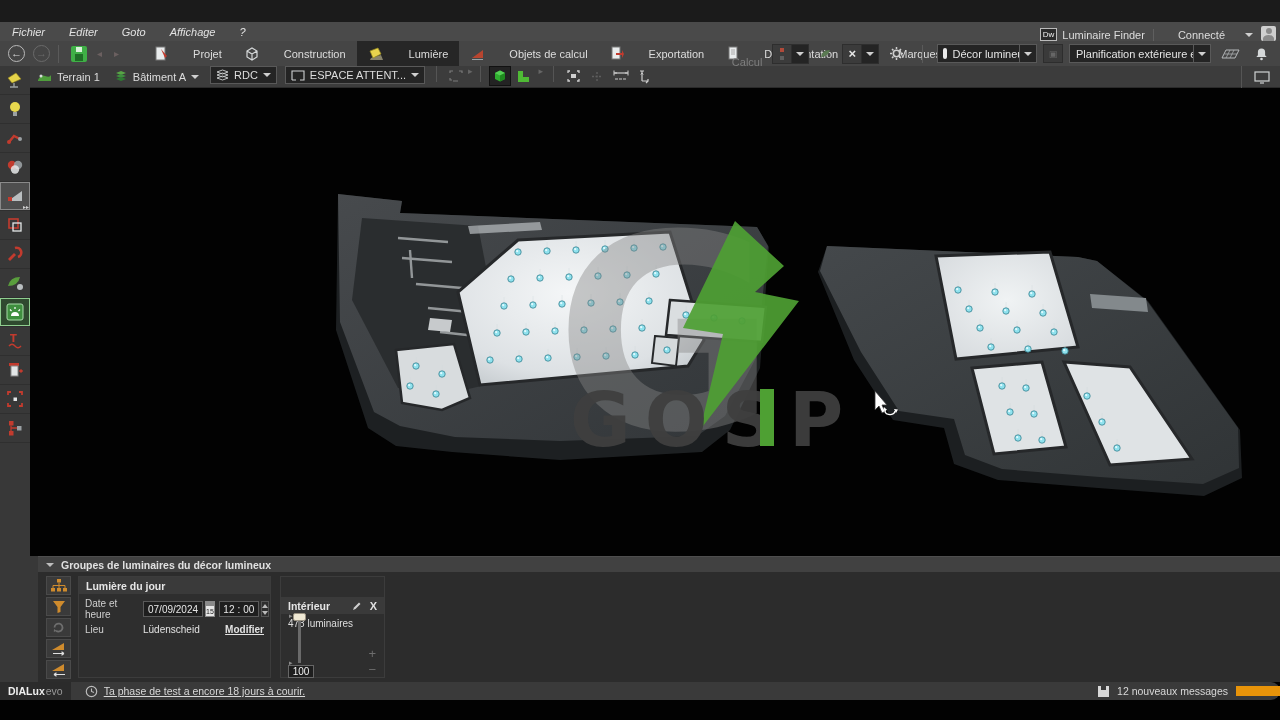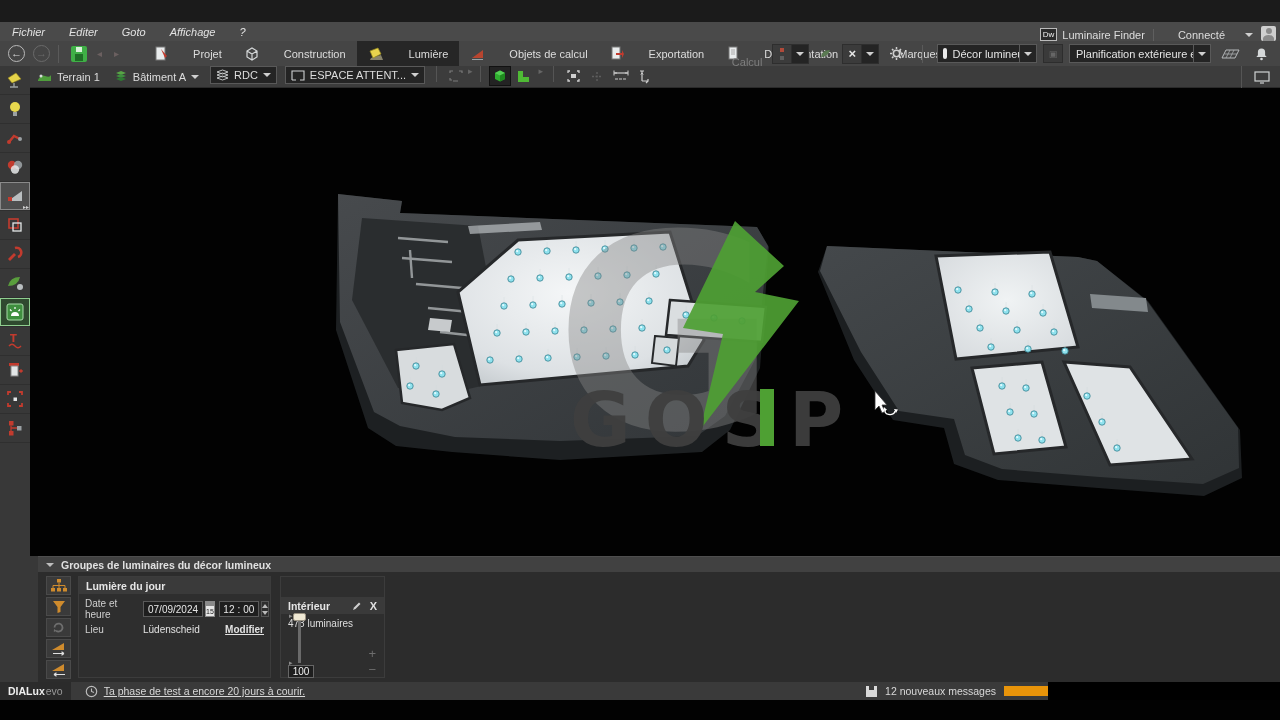--- a/index.html
+++ b/index.html
@@ -107,22 +107,22 @@
   .slider-wrap { position:absolute; left:12px; top:36px; width:14px; height:52px; }
   .slider-track { position:absolute; left:5px; top:2px; width:3px; height:48px; background:#6a6a6a; }
   .slider-thumb { position:absolute; left:0; top:0; width:13px; height:8px; background:#efe8d4; border:1px solid #9a9282; border-radius:2px; }
   .tickmark { position:absolute; left:-4px; color:#8a8a8a; font-size:7px; }
   .dim-value { position:absolute; left:7px; top:88px; width:26px; height:13px; background:#1e1e1e; border:1px solid #666;
                color:#f0f0f0; font-size:10px; display:flex; align-items:center; justify-content:center; }
   .plusminus { position:absolute; right:8px; color:#6d6d6d; font-size:13px; line-height:1; }
   .pm-plus { top:70px; } .pm-minus { top:86px; }
 
   
-  .statusbar { position:absolute; left:0; top:682px; width:1048px; height:18px; background:#3a3a3a;
-               display:flex; align-items:center; color:#d8d8d8; font-size:10.5px; }
+  .statusbar { position:absolute; left:0; top:682px; width:1280px; height:18px; background:#3a3a3a;
+               display:flex; align-items:center; color:#d8d8d8; font-size:10.5px;border-radius:9px; }
   .sb-logo { background:#2b2b2b; height:18px; display:flex; align-items:center; padding:0 8px; gap:1px; }
   .sb-logo .lg1 { color:#eee; font-weight:bold; }
   .sb-logo .lg2 { color:#999; }
   .sb-trial { display:flex; align-items:center; gap:6px; margin-left:14px; }
   .trial-link { text-decoration:underline; color:#d8d8d8; }
   .sb-right { position:absolute; right:0; top:0; height:18px; display:flex; align-items:center; gap:8px; }
   .msg-bar { width:44px; height:10px; background:#e8940a; margin-right:0; }
   .floppy { width:11px; height:11px; background:#d8d8d8; position:relative; }
   .floppy:before { content:""; position:absolute; left:3px; top:0; width:5px; height:4px; background:#3a3a3a; }
   svg text { font-family:"DejaVu Sans","Liberation Sans",sans-serif; }
@@ -797,21 +797,21 @@
   <div class="statusbar">
     <div class="sb-logo">
       <span class="lg1">DIALux</span>
       <span class="lg2">evo</span>
     </div>
     <div class="sb-trial">
       <svg width="13" height="13" viewBox="0 0 13 13">
         <circle cx="6.5" cy="6.5" r="5.2" fill="none" stroke="#bbb" stroke-width="1.2"></circle>
         <path d="M6.5,3.5 L6.5,6.5 L9,7.5" fill="none" stroke="#bbb" stroke-width="1.1"></path>
       </svg>
-      <a class="trial-link">Ta phase de test a encore 20 jours à courir.</a>
+      <a class="trial-link">Ta phase de test a encore 18 jours à courir.</a>
     </div>
     <div class="sb-right">
       <span class="floppy"></span>
       <span>12 nouveaux messages</span>
       <span class="msg-bar"></span>
     </div>
   </div>
 
   <div class="letterbox-bottom"></div>
 </div>

